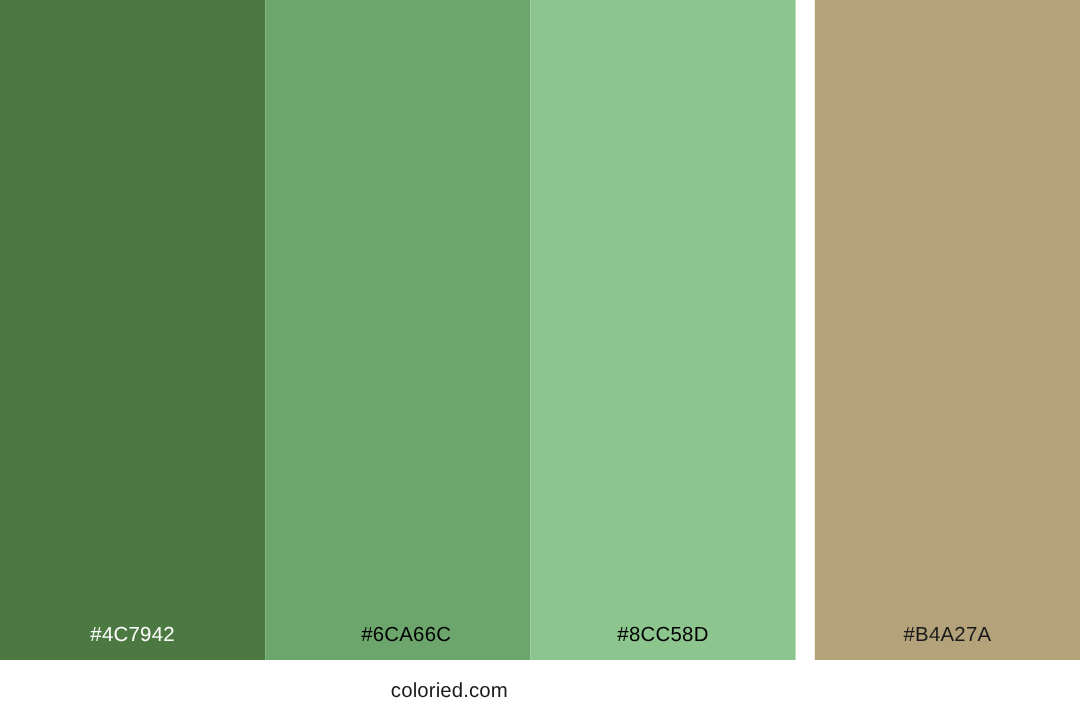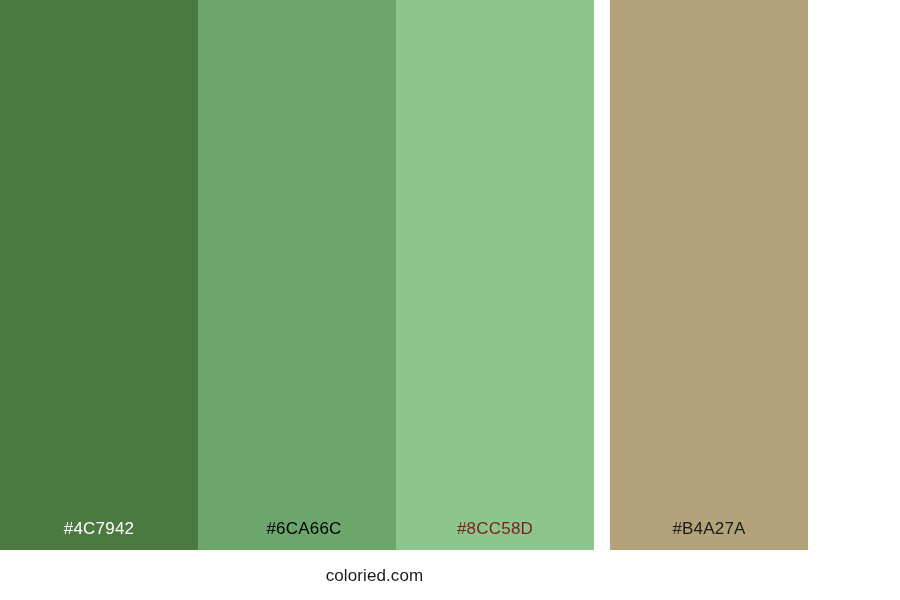--- a/index.html
+++ b/index.html
@@ -18,21 +18,21 @@
   .palette-page {
     width: 900px;
     height: 600px;
     display: flex;
     flex-direction: column;
     background: #ffffff;
   }
 
   
   .swatch-band {
-    width: 808px;
+    width: 900px;
     height: 550px;
     display: flex;
     flex-direction: row;
     flex: 0 0 550px;
   }
 
   .swatch {
     flex: 1 1 20%;
     height: 550px;
     position: relative;
@@ -84,21 +84,21 @@
 
   <div class="swatch-band">
 
   <div class="swatch" style="background: rgb(76, 121, 66);">
         <span class="swatch-label on-dark" style="color: rgb(255, 255, 255);">#4C7942</span>
       </div>
       <div class="swatch" style="background: rgb(108, 166, 108);">
         <span class="swatch-label on-light" style="color: #000000; padding-left: 14px;">#6CA66C</span>
       </div>
       <div class="swatch" style="background: rgb(140, 197, 141);">
-        <span class="swatch-label on-light" style="color: #7f1d1d;">#8CC58D</span>
+        <span class="swatch-label on-light" style="color: #000000;">#8CC58D</span>
       </div>
       <div class="swatch" style="background: rgb(180, 162, 122); margin-left: 16px;">
         <span class="swatch-label on-light" style="color: rgb(26, 26, 26);">#B4A27A</span>
       </div>
     </div>
 
   <div class="footer">
     <span class="footer-brand">coloried.com</span>
   </div>
 

